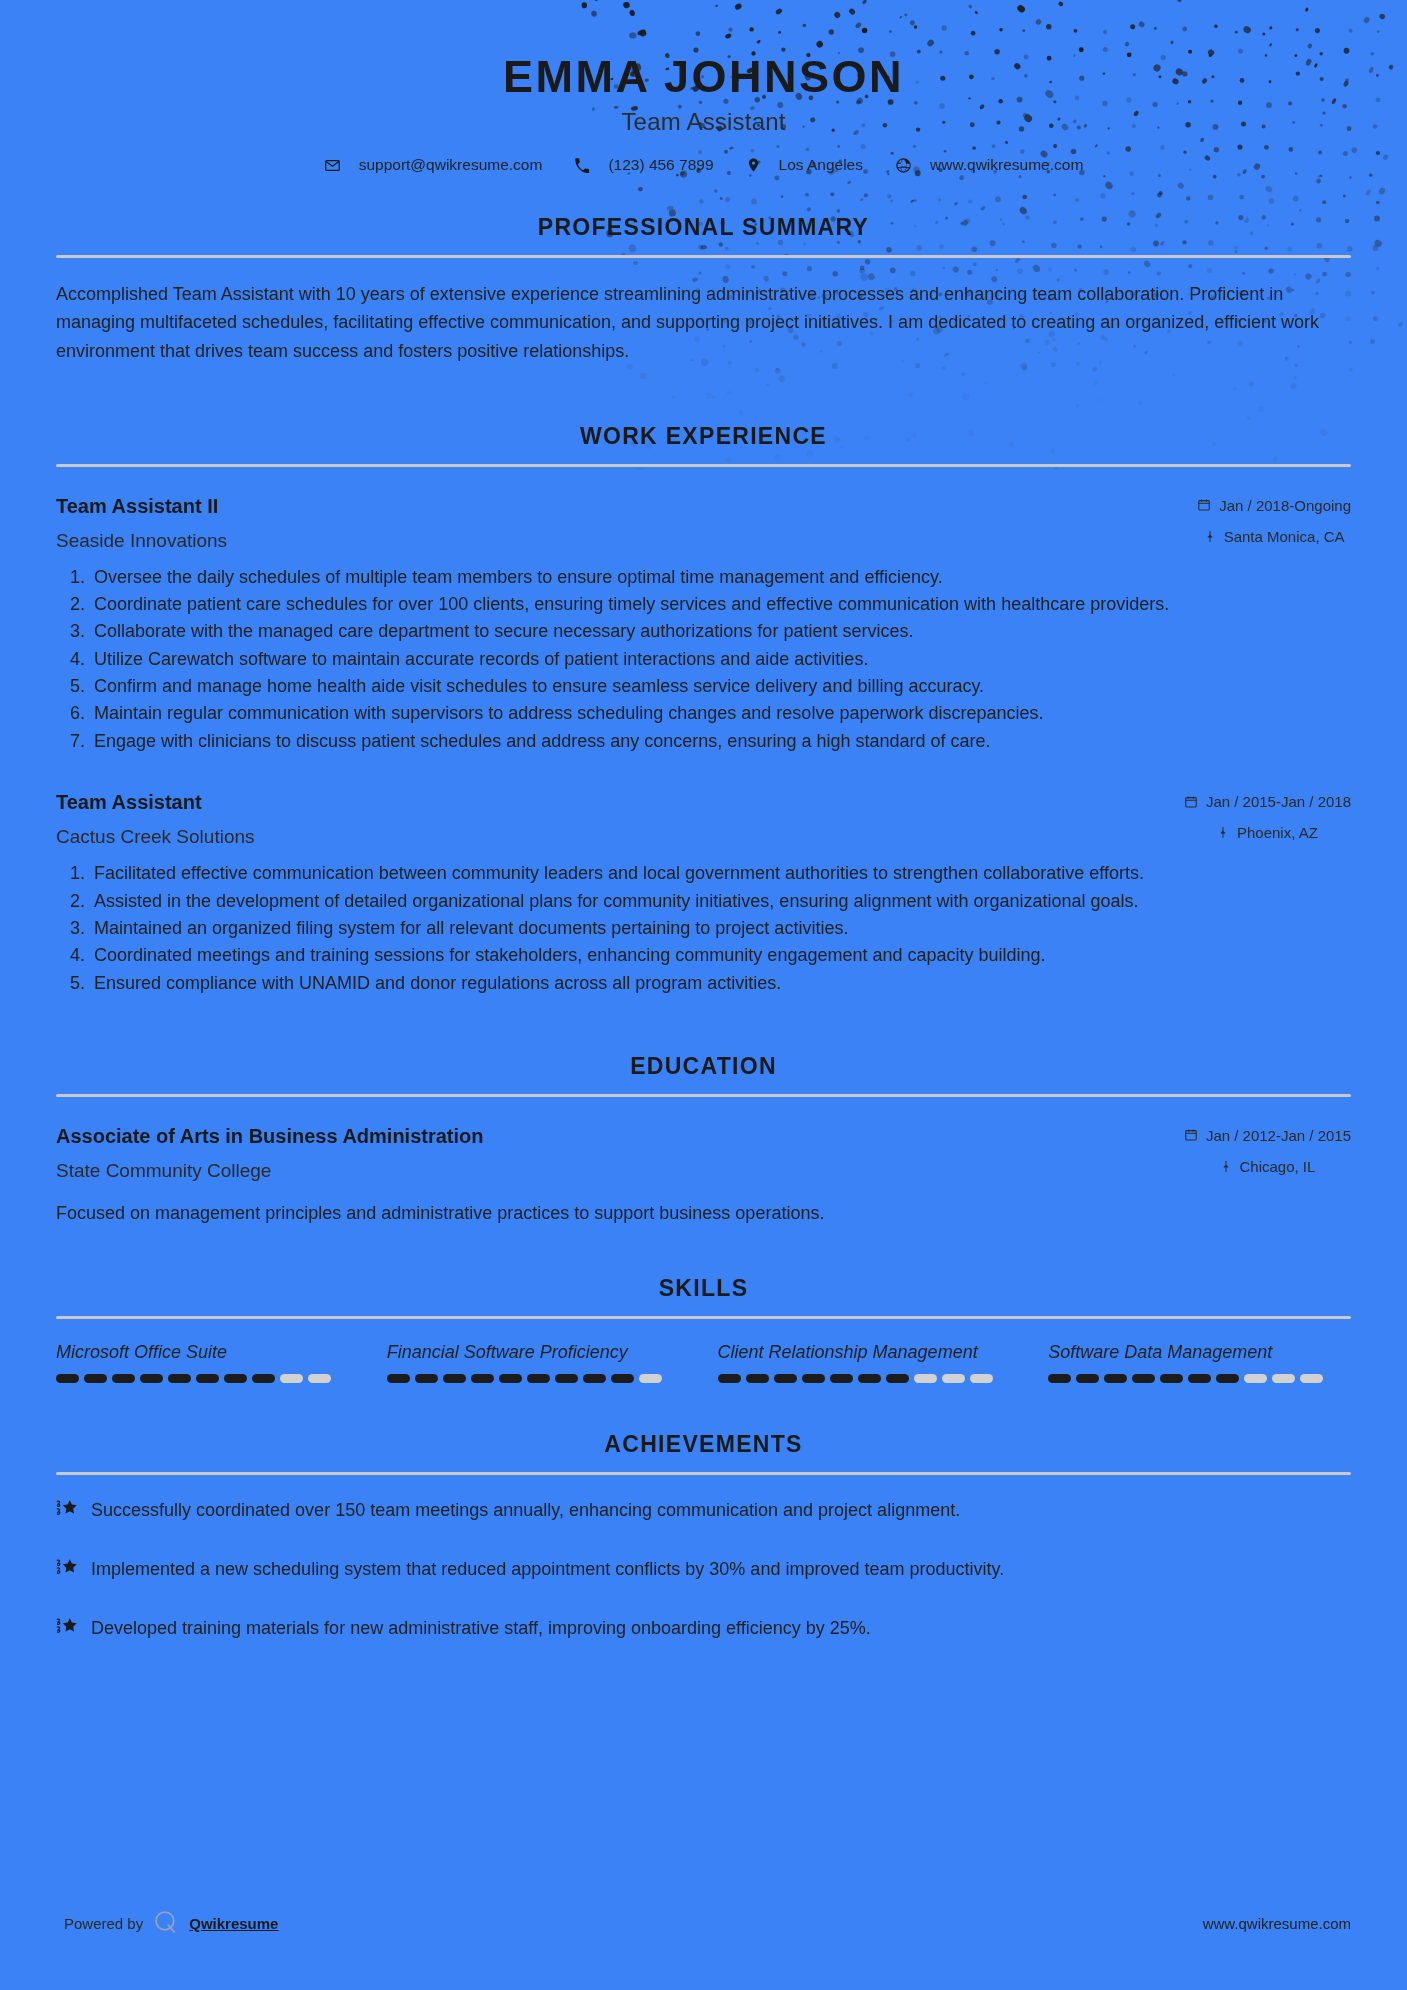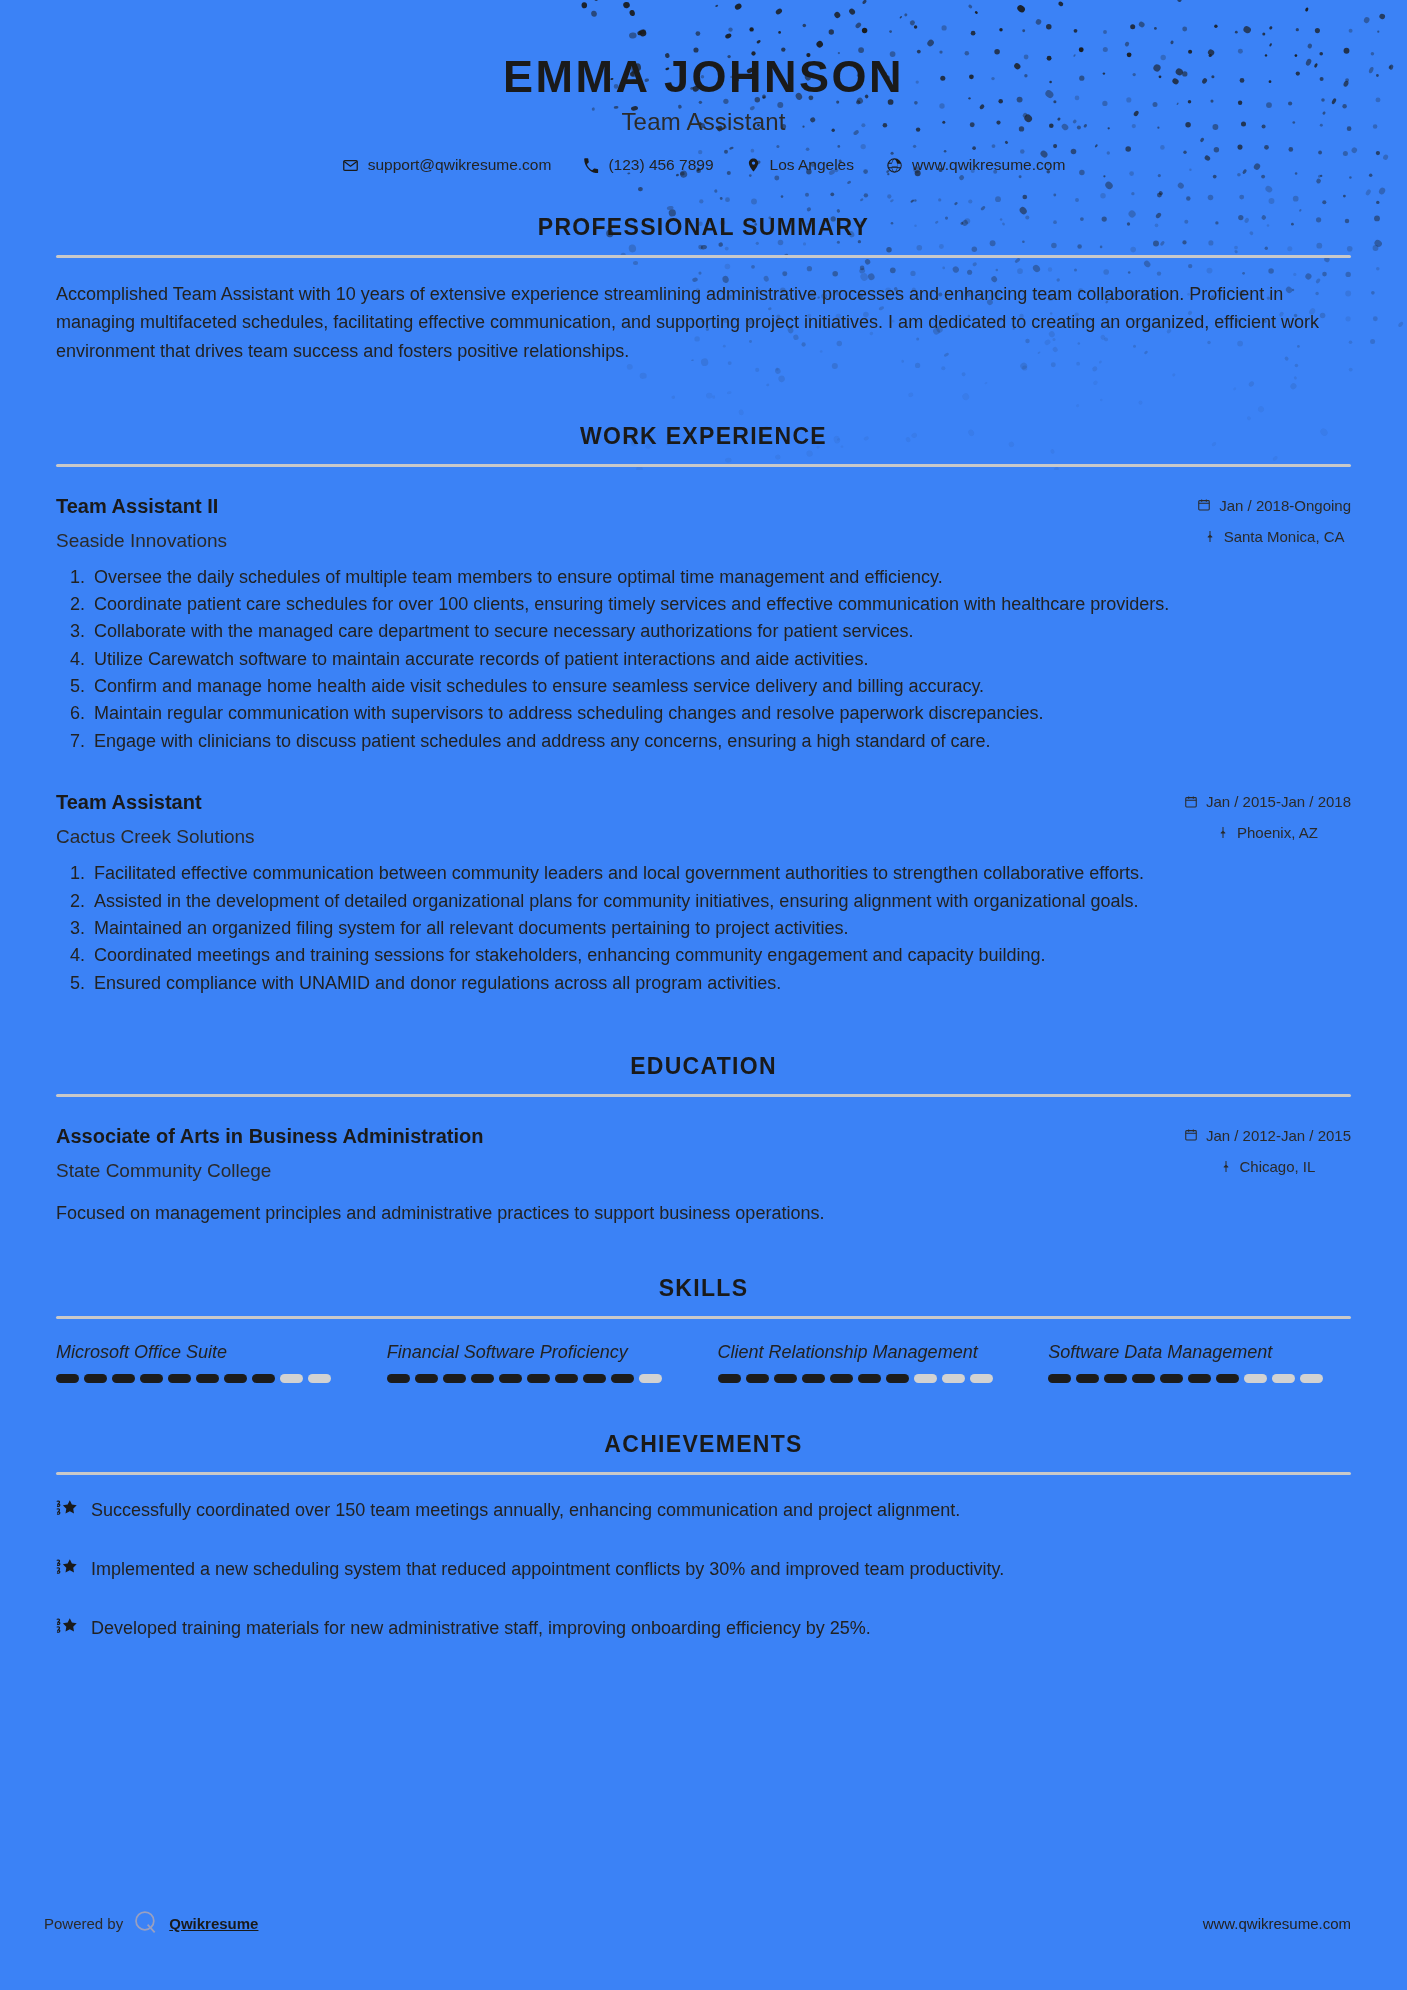--- a/index.html
+++ b/index.html
@@ -58,21 +58,21 @@
     display: flex;
     justify-content: center;
     align-items: center;
     gap: 0px;
     font-size: 15.5px;
     color: #232323;
   }
   .contact-item {
     display: inline-flex;
     align-items: center;
-    gap: 9px;
+    gap: 18px;
     padding: 0 16px;
     white-space: nowrap;
   }
   .contact-item svg { display: block; }
 
   
   .content {
     position: relative;
     z-index: 3;
     padding: 0 56px;
@@ -187,21 +187,21 @@
     font-size: 18px;
     color: #222;
     line-height: 1.5;
     margin-bottom: 25px;
   }
   .ach-icon { flex: 0 0 auto; padding-top: 2px; }
 
   
   .footer {
     position: absolute;
-    left: 44px;
+    left: 64px;
     right: 56px;
     bottom: 52px;
     display: flex;
     justify-content: space-between;
     align-items: center;
     font-size: 15px;
     color: #2a2a2a;
     z-index: 3;
   }
   .footer-left {

